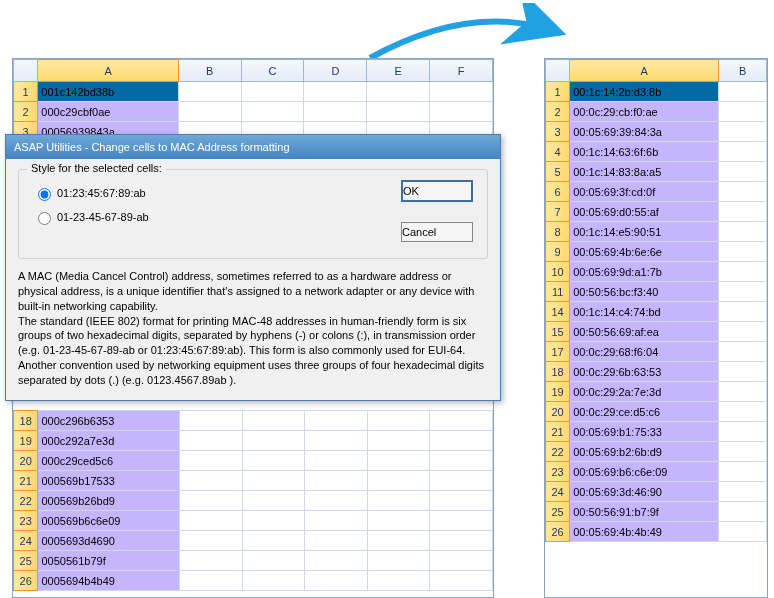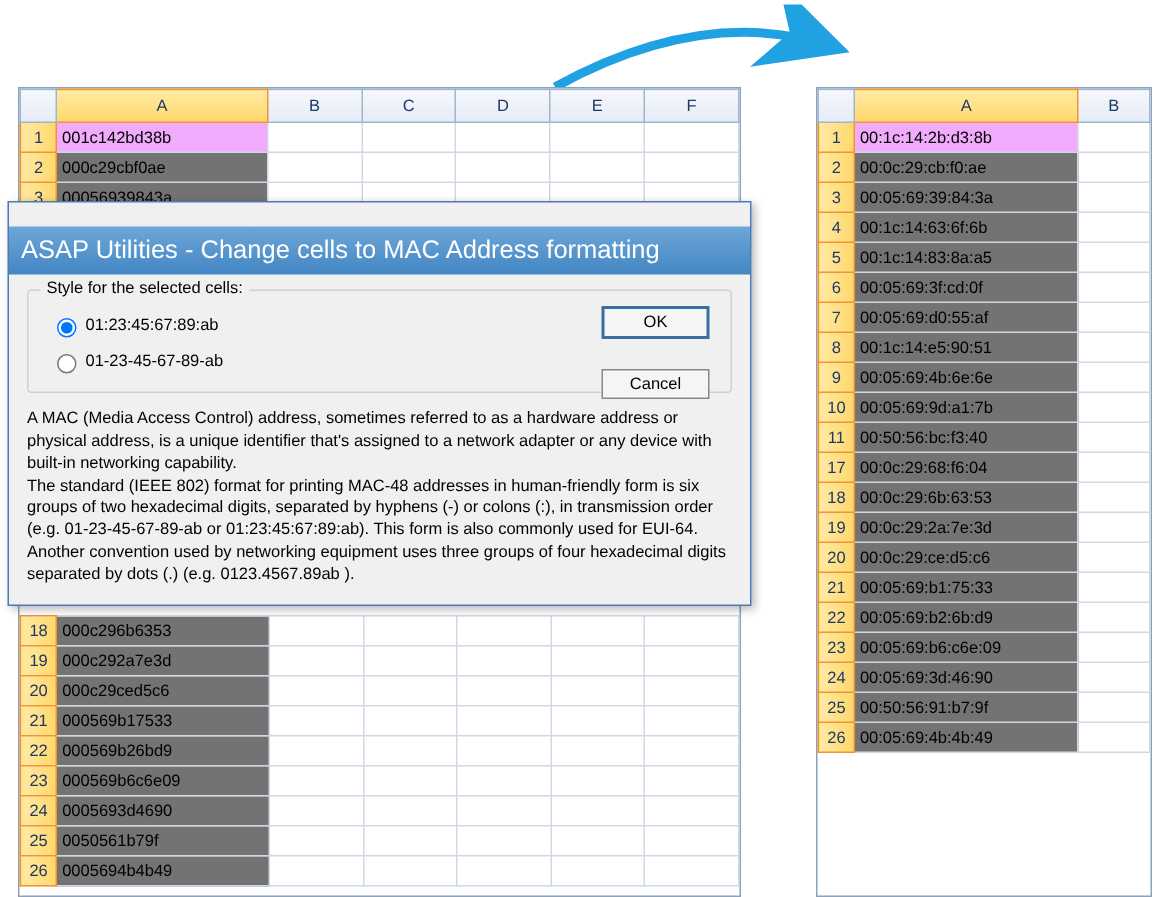--- a/index.html
+++ b/index.html
@@ -39,68 +39,67 @@
 }
 table.grid th.row.sel {
   background: linear-gradient(to right,#ffe9a4,#ffd86b);
   border: 1px solid #f29436;
 }
 table.grid th.col.sel {
   background: linear-gradient(#ffe9a4,#ffd86b);
   border: 1px solid #f29436;
 }
 table.grid td.seldata {
-  background: #737373;
+  background: #c4b5fd;
   padding-left: 3px;
 }
-table.grid td.seldata.first { background: #f0abfc; }
+table.grid td.seldata.first { background: #0369a1; }
 table.grid td { padding-left: 2px; }
 .colA-left { width: 140px; }
 .colB-left, .colC-left, .colD-left, .colE-left, .colF-left { width: 62px; }
 .colA-right { width: 150px; }
 .colB-right { width: 48px; }
 
 
 .dialog {
   position: absolute;
   left: 5px; top: 134px;
   width: 494px;
   border: 1px solid #4b7bb3;
   background: #f0f0f0;
   box-shadow: 2px 2px 6px rgba(0,0,0,0.3);
 }
 .titlebar {
   background: linear-gradient(#6fa7d7,#4286c4);
   color: #fff;
   padding: 6px 8px;
-  font-size: 17px;
-  margin-top: 16px;
+  font-size: 11px;
 }
 .dialog-body { padding: 10px 12px 12px 12px; }
 .group {
   border: 1px solid #d0d0d0;
   border-radius: 3px;
   position: relative;
-  padding: 12px 10px 4px 10px;
+  padding: 12px 10px 25px 10px;
   margin-bottom: 10px;
 }
 .group-title {
   position: absolute;
   top: -8px; left: 8px;
   background: #f0f0f0;
   padding: 0 4px;
 }
 .radio-row { display: flex; align-items: center; margin: 3px 0 8px 4px; }
 .radio-row input { margin-right: 6px; }
 .btn-col { position: absolute; right: 14px; top: 10px; }
 .btn {
   display: block;
   width: 72px;
   padding: 3px 0;
-  text-align: center;
+  text-align: left;
   background: #f5f5f5;
   border: 1px solid #888;
   margin-bottom: 20px;
   font-family: Tahoma, sans-serif;
   font-size: 11px;
 }
 .btn.default { border: 2px solid #3b6ea5; }
 .desc { margin-top: 8px; line-height: 1.35; }
 
 
@@ -316,20 +315,30 @@
           <td></td>
         </tr>
         <tr>
           <th class="row sel">10</th>
           <td class="seldata">00:05:69:9d:a1:7b</td>
           <td></td>
         </tr>
         <tr>
           <th class="row sel">11</th>
           <td class="seldata">00:50:56:bc:f3:40</td>
+          <td></td>
+        </tr>
+        <tr>
+          <th class="row sel">14</th>
+          <td class="seldata">00:1c:14:c4:74:bd</td>
+          <td></td>
+        </tr>
+        <tr>
+          <th class="row sel">15</th>
+          <td class="seldata">00:50:56:69:af:ea</td>
           <td></td>
         </tr>
         <tr>
           <th class="row sel">17</th>
           <td class="seldata">00:0c:29:68:f6:04</td>
           <td></td>
         </tr>
         <tr>
           <th class="row sel">18</th>
           <td class="seldata">00:0c:29:6b:63:53</td>
@@ -391,17 +400,17 @@
       <div class="radio-row">
           <input type="radio" name="s" style="">
           <span>01-23-45-67-89-ab</span>
         </div>
       <div class="btn-col">
         <button class="btn default">OK</button>
         <button class="btn">Cancel</button>
       </div>
     </div>
     <div class="desc">
-      <div>A MAC (Media Access Control) address, sometimes referred to as a hardware address or physical address, is a unique identifier that's assigned to a network adapter or any device with built-in networking capability.</div>
+      <div>A MAC (Media Cancel Control) address, sometimes referred to as a hardware address or physical address, is a unique identifier that's assigned to a network adapter or any device with built-in networking capability.</div>
       <div>The standard (IEEE 802) format for printing MAC-48 addresses in human-friendly form is six groups of two hexadecimal digits, separated by hyphens (-) or colons (:), in transmission order (e.g. 01-23-45-67-89-ab or 01:23:45:67:89:ab). This form is also commonly used for EUI-64. Another convention used by networking equipment uses three groups of four hexadecimal digits separated by dots (.) (e.g. 0123.4567.89ab ).</div>
     </div>
   </div>
 </div>
 
 </body></html>

